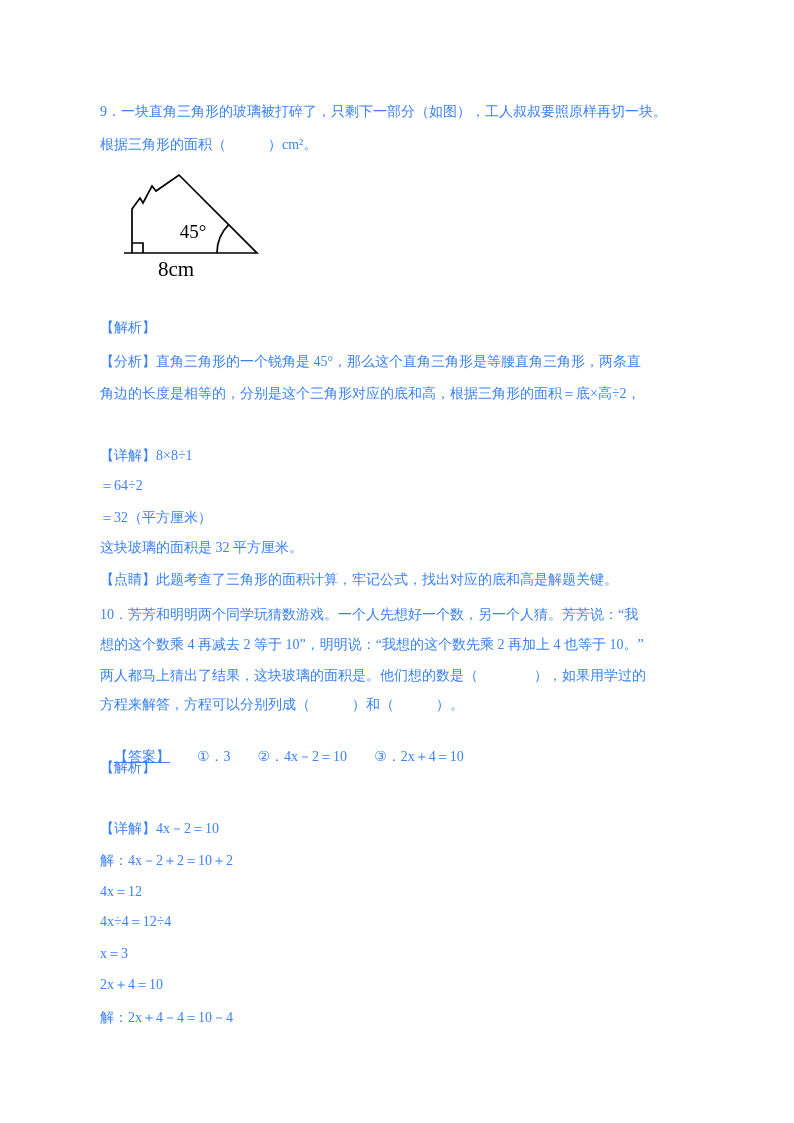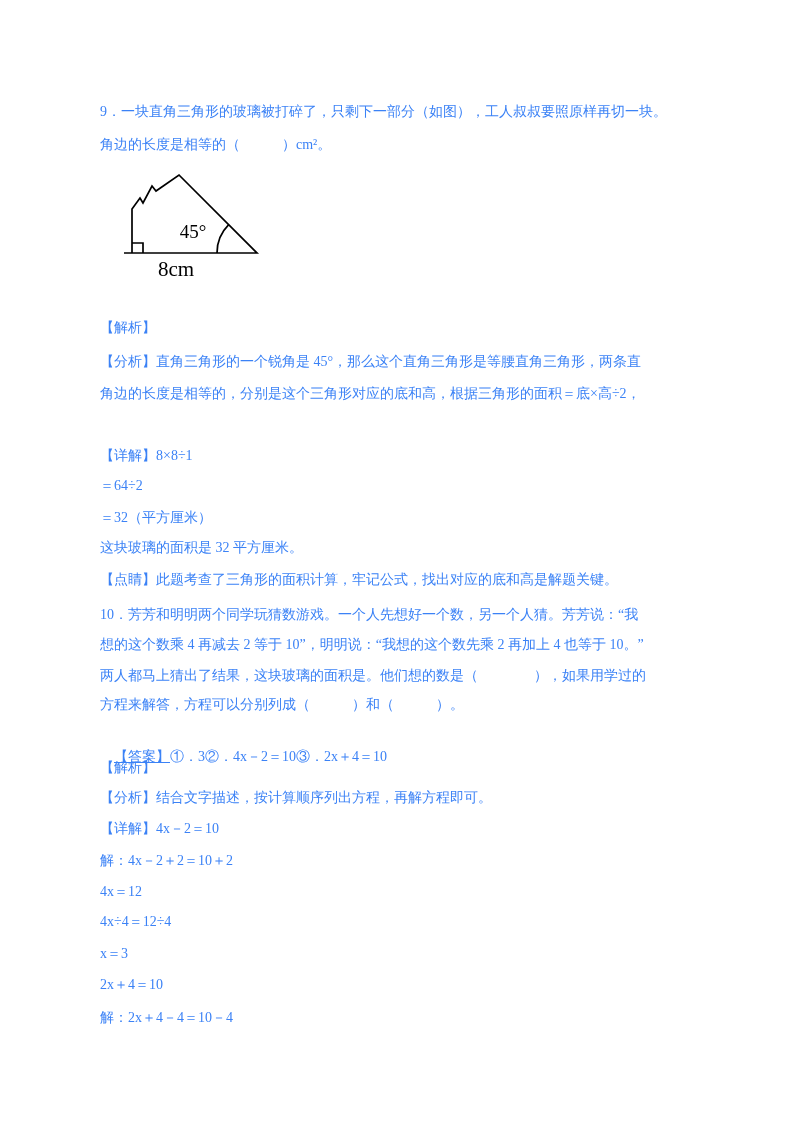--- a/index.html
+++ b/index.html
@@ -19,38 +19,38 @@
   .ln {
     position: absolute;
     left: 100px;
     width: 620px;
     font-size: 14px;
     line-height: 20px;
     white-space: pre;
     color: #3b82f6;
   }
   .ans-label { white-space: pre; text-decoration: underline; }
-  .ans-item { white-space: pre; }
+  .ans-item { margin-left: 27px; white-space: pre; }
   .figure {
     position: absolute;
     left: 115px;
     top: 165px;
     width: 152px;
     height: 118px;
   }
   .figure path { stroke: #000000; stroke-width: 1.7; fill: none; }
   .figure text { fill: #000000; font-family: "Liberation Serif", serif; }
 </style>
 </head>
 <body>
 
 <div class="page">
 
   <div class="ln" style="top:102px">9．一块直角三角形的玻璃被打碎了，只剩下一部分（如图），工人叔叔要照原样再切一块。</div>
-  <div class="ln" style="top:135px">角边的长度是相等的（　　　）cm²。</div>
+  <div class="ln" style="top:135px">根据三角形的面积（　　　）cm²。</div>
 
   <svg class="figure" viewBox="0 0 152 118">
     <path d="M 9 88 H 142 L 64 10 L 41 26 L 37 21 L 28 38 L 25 33 L 17 44 L 17 88"></path>
     <path d="M 17 78 H 28 V 88"></path>
     <path d="M 102 88 A 40 40 0 0 1 113.7 59.7"></path>
     <text x="78" y="73" text-anchor="middle" font-size="19">45°</text>
     <text x="61" y="111" text-anchor="middle" font-size="21">8cm</text>
   </svg>
 
   <div class="ln" style="top:318px">【解析】</div>
@@ -65,21 +65,20 @@
   <div class="ln" style="top:605px">10．芳芳和明明两个同学玩猜数游戏。一个人先想好一个数，另一个人猜。芳芳说：“我</div>
   <div class="ln" style="top:635px">想的这个数乘 4 再减去 2 等于 10”，明明说：“我想的这个数先乘 2 再加上 4 也等于 10。”</div>
   <div class="ln" style="top:666px">两人都马上猜出了结果，这块玻璃的面积是。他们想的数是（　　　　），如果用学过的</div>
   <div class="ln" style="top:695px">方程来解答，方程可以分别列成（　　　）和（　　　）。</div>
 
   <div class="ln" style="top:727px">
     <span class="ans-label">【答案】</span><span class="ans-item">①．3</span><span class="ans-item">②．4x－2＝10</span><span class="ans-item">③．2x＋4＝10</span>
   </div>
 
   <div class="ln" style="top:758px">【解析】</div>
-  <div class="ln" style="top:788px">【分析】结合文字描述，按计算顺序列出方程，再解方程即可。</div>
   <div class="ln" style="top:819px">【详解】4x－2＝10</div>
   <div class="ln" style="top:851px">解：4x－2＋2＝10＋2</div>
   <div class="ln" style="top:882px">4x＝12</div>
   <div class="ln" style="top:912px">4x÷4＝12÷4</div>
   <div class="ln" style="top:944px">x＝3</div>
   <div class="ln" style="top:975px">2x＋4＝10</div>
   <div class="ln" style="top:1008px">解：2x＋4－4＝10－4</div>
 
 </div>
 

